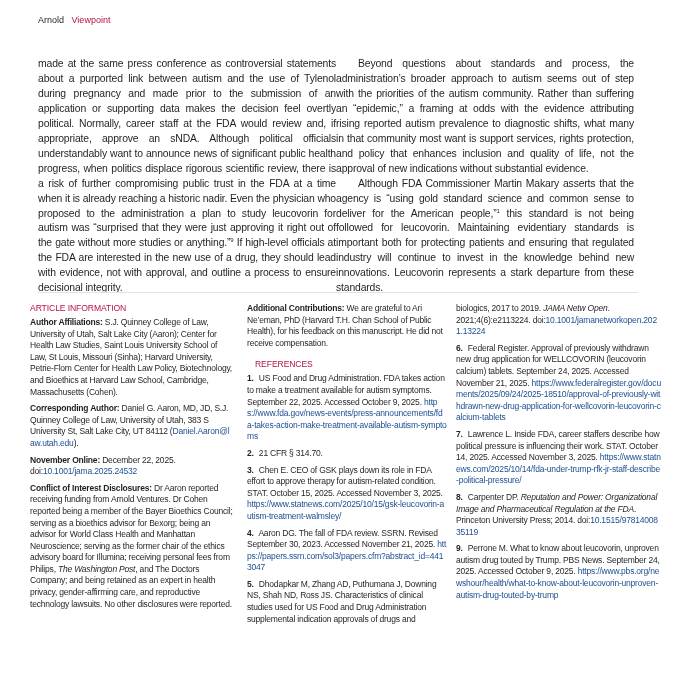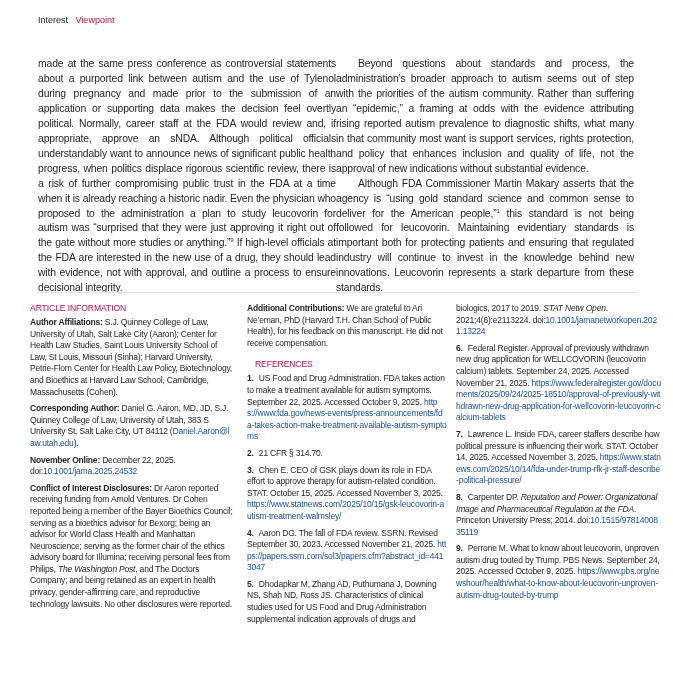--- a/index.html
+++ b/index.html
@@ -47,21 +47,21 @@
     .meta-col b { font-weight: bold; }
     .link { color: #1d4f91; word-break: break-all; }
     .ref { margin: 0 0 5px 0; }
     .ref .num { font-weight: bold; margin-right: 3px; }
     .refs-head { margin-top: 10px; padding-left: 8px; }
   </style>
 </head>
 <body>
 
 <div class="header">
-  <span class="section">Interest</span>
+  <span class="section">Arnold</span>
   <span class="type">Viewpoint</span>
 </div>
 
 <div class="body-col left">
   <p><span>made at the same press conference as controversial statements about a purported link between autism and the use of Tylenol during pregnancy and made prior to the submission of an application or supporting data makes the decision feel overtly political. Normally, career staff at the FDA would review and, if appropriate, approve an sNDA. Although political officials understandably want to announce news of significant public health progress, when politics displace rigorous scientific review, there is a risk of further compromising public trust in the FDA at a time when it is already reaching a historic nadir. Even the physician who proposed to the administration a plan to study leucovorin for autism was “surprised that they were just approving it right out of the gate without more studies or anything.”</span><sup>9</sup><span> If high-level officials at the FDA are interested in the new use of a drug, they should lead with evidence, not with approval, and outline a process to ensure decisional integrity.</span></p>
 </div>
 
 <div class="body-col right">
   <p class="indent">Beyond questions about standards and process, the administration’s broader approach to autism seems out of step with the priorities of the autism community. Rather than suffering an “epidemic,” a framing at odds with the evidence attributing rising reported autism prevalence to diagnostic shifts, what many in that community most want is support services, rights protection, and policy that enhances inclusion and quality of life, not the approval of new indications without substantial evidence.</p>
   <p class="indent"><span>Although FDA Commissioner Martin Makary asserts that the agency is “using gold standard science and common sense to deliver for the American people,”</span><sup>1</sup><span> this standard is not being followed for leucovorin. Maintaining evidentiary standards is important both for protecting patients and ensuring that regulated industry will continue to invest in the knowledge behind new innovations. Leucovorin represents a stark departure from these standards.</span></p>
@@ -84,19 +84,19 @@
       <p class="ref"><span class="num">1.</span><span> US Food and Drug Administration. FDA takes action to make a treatment available for autism symptoms. September 22, 2025. Accessed October 9, 2025. </span><span class="link">https://www.fda.gov/news-events/press-announcements/fda-takes-action-make-treatment-available-autism-symptoms</span></p>
       <p class="ref"><span class="num">2.</span><span> 21 CFR § 314.70.</span></p>
       <p class="ref"><span class="num">3.</span><span> Chen E. CEO of GSK plays down its role in FDA effort to approve therapy for autism-related condition. STAT. October 15, 2025. Accessed November 3, 2025. </span><span class="link">https://www.statnews.com/2025/10/15/gsk-leucovorin-autism-treatment-walmsley/</span></p>
       <p class="ref"><span class="num">4.</span><span> Aaron DG. The fall of FDA review. SSRN. Revised September 30, 2023. Accessed November 21, 2025. </span><span class="link">https://papers.ssrn.com/sol3/papers.cfm?abstract_id=4413047</span></p>
       <p class="ref"><span class="num">5.</span><span> Dhodapkar M, Zhang AD, Puthumana J, Downing NS, Shah ND, Ross JS. Characteristics of clinical studies used for US Food and Drug Administration supplemental indication approvals of drugs and</span></p>
     </div>
 </div>
 
 <div class="meta-col c3">
   <div id="refs-b">
-      <p class="ref"><span>biologics, 2017 to 2019. </span><i>STAT Netw Open</i><span>. 2021;4(6):e2113224. doi:</span><span class="link">10.1001/jamanetworkopen.2021.13224</span></p>
+      <p class="ref"><span>biologics, 2017 to 2019. </span><i>JAMA Netw Open</i><span>. 2021;4(6):e2113224. doi:</span><span class="link">10.1001/jamanetworkopen.2021.13224</span></p>
       <p class="ref"><span class="num">6.</span><span> Federal Register. Approval of previously withdrawn new drug application for WELLCOVORIN (leucovorin calcium) tablets. September 24, 2025. Accessed November 21, 2025. </span><span class="link">https://www.federalregister.gov/documents/2025/09/24/2025-18510/approval-of-previously-withdrawn-new-drug-application-for-wellcovorin-leucovorin-calcium-tablets</span></p>
       <p class="ref"><span class="num">7.</span><span> Lawrence L. Inside FDA, career staffers describe how political pressure is influencing their work. STAT. October 14, 2025. Accessed November 3, 2025. </span><span class="link">https://www.statnews.com/2025/10/14/fda-under-trump-rfk-jr-staff-describe-political-pressure/</span></p>
       <p class="ref"><span class="num">8.</span><span> Carpenter DP. </span><i>Reputation and Power: Organizational Image and Pharmaceutical Regulation at the FDA</i><span>. Princeton University Press; 2014. doi:</span><span class="link">10.1515/9781400835119</span></p>
       <p class="ref"><span class="num">9.</span><span> Perrone M. What to know about leucovorin, unproven autism drug touted by Trump. PBS News. September 24, 2025. Accessed October 9, 2025. </span><span class="link">https://www.pbs.org/newshour/health/what-to-know-about-leucovorin-unproven-autism-drug-touted-by-trump</span></p>
     </div>
 </div>
 
 </body></html>

